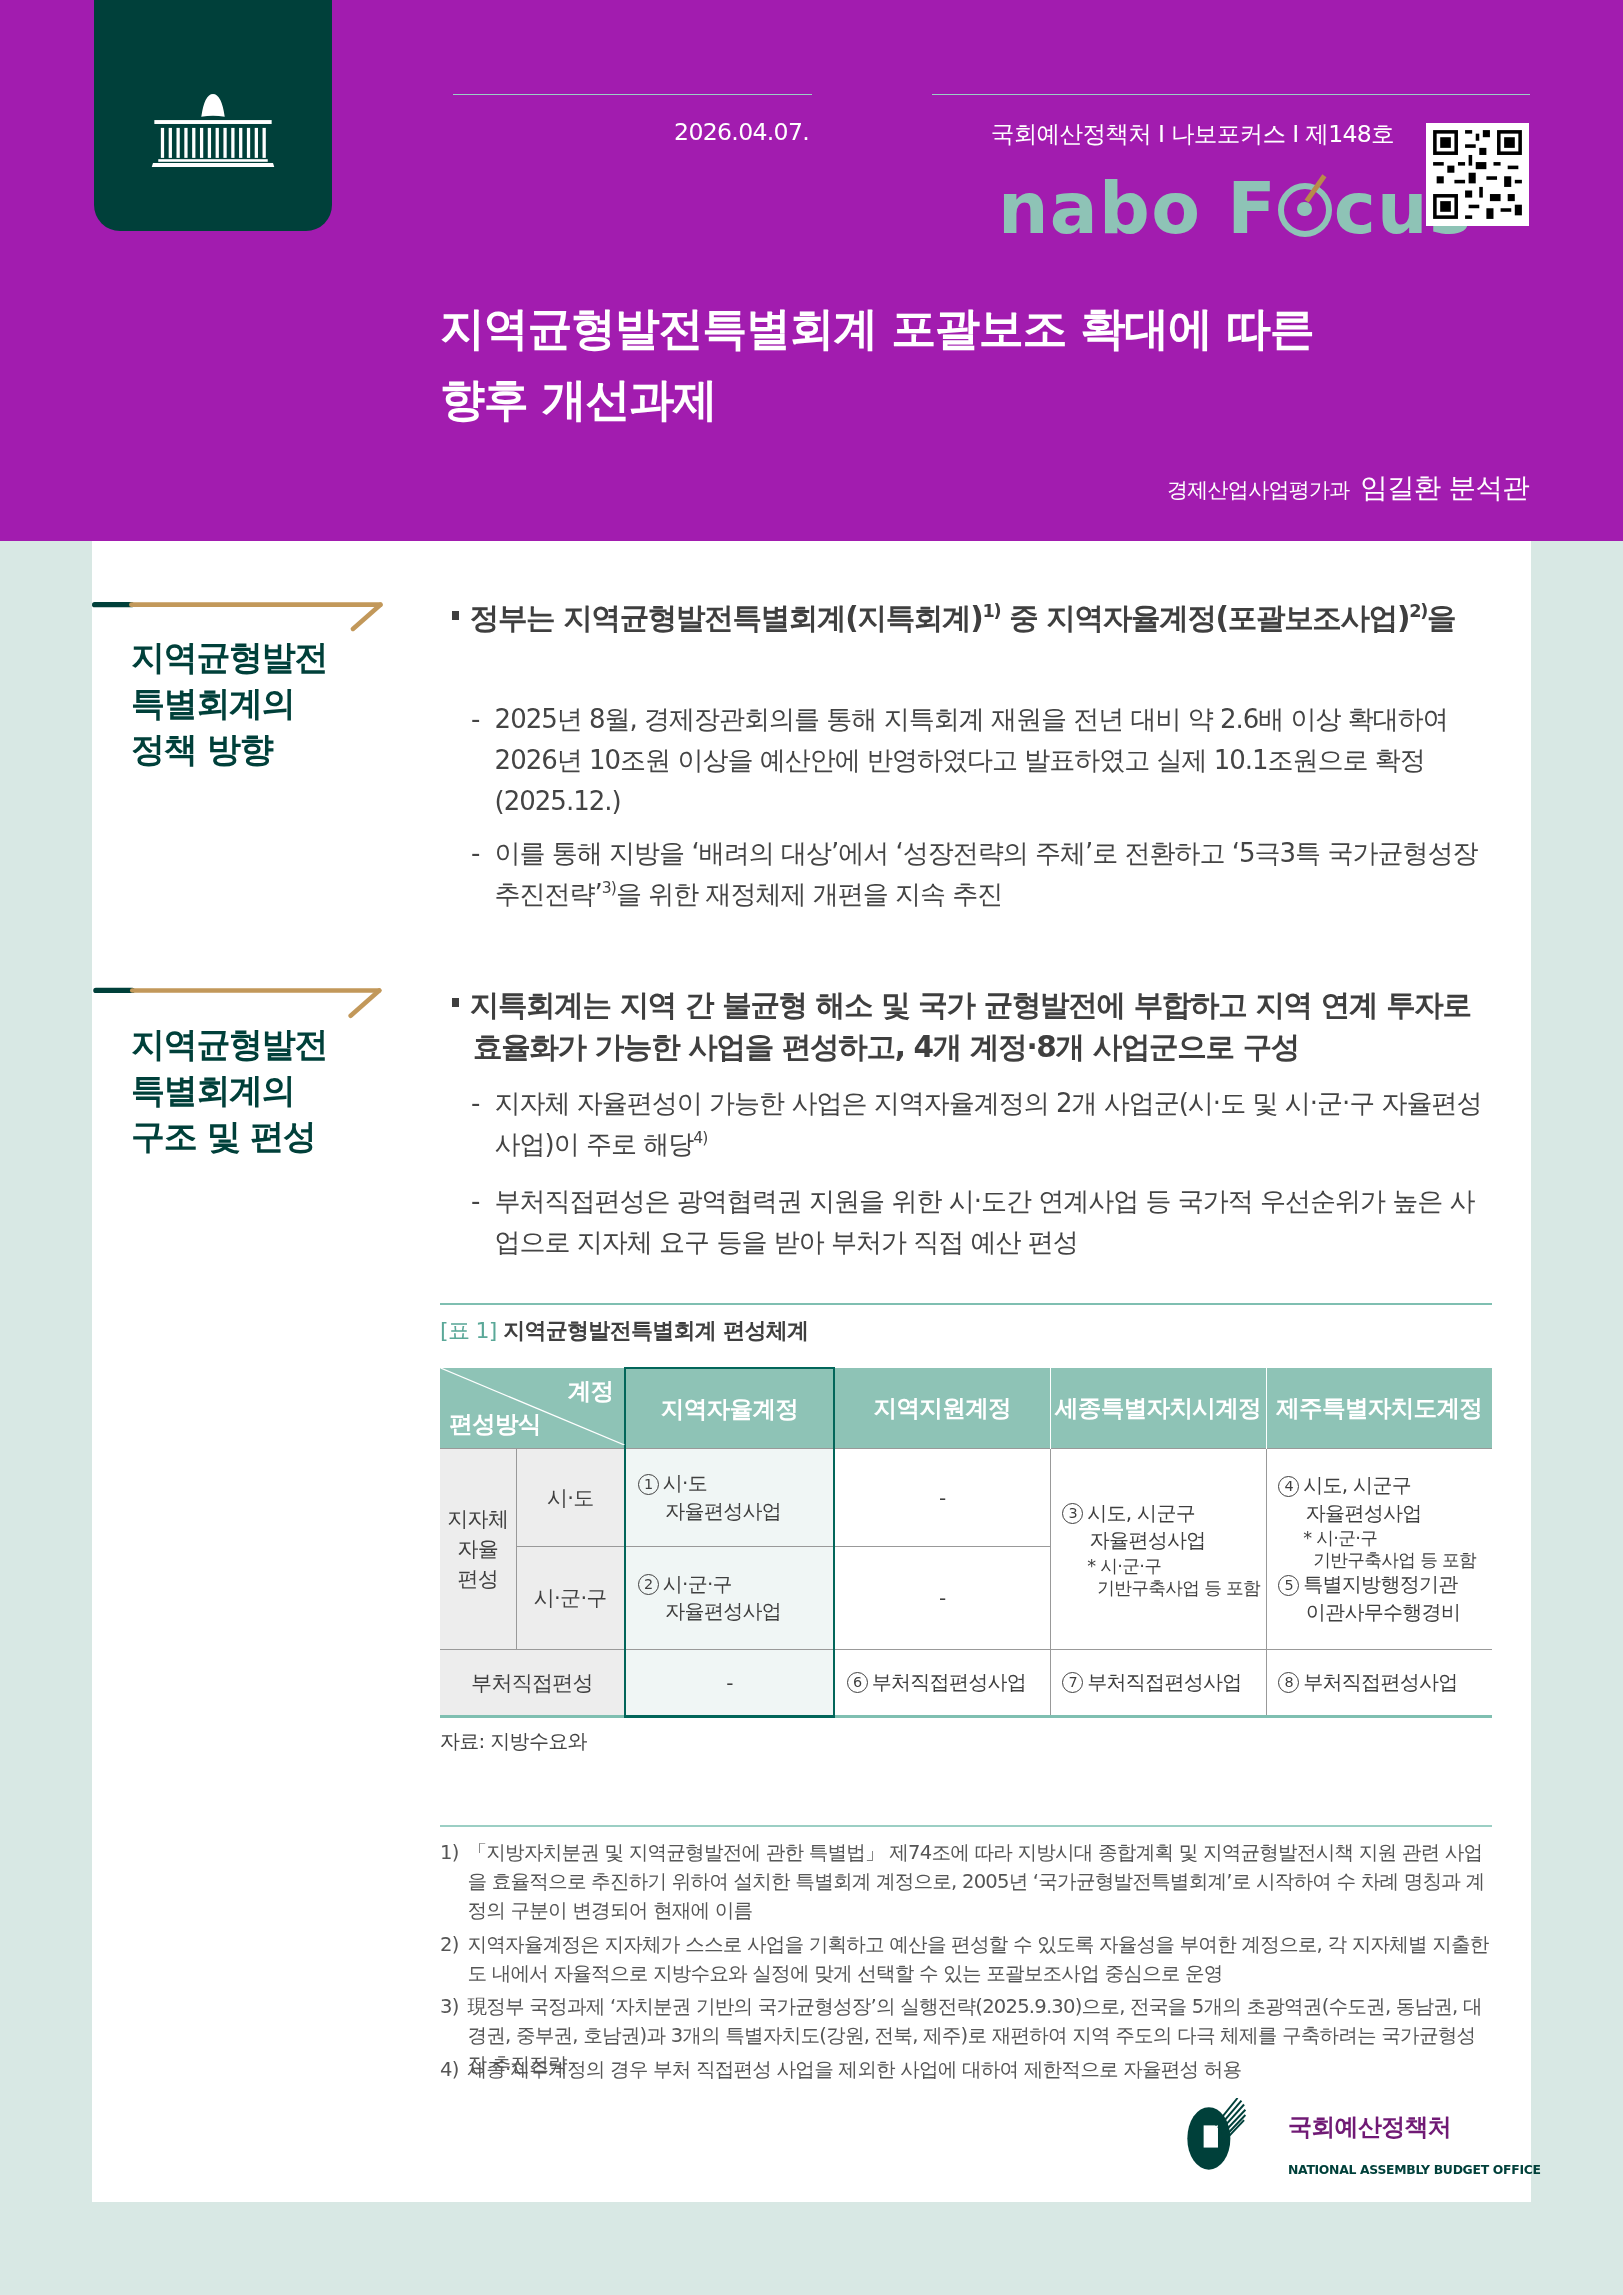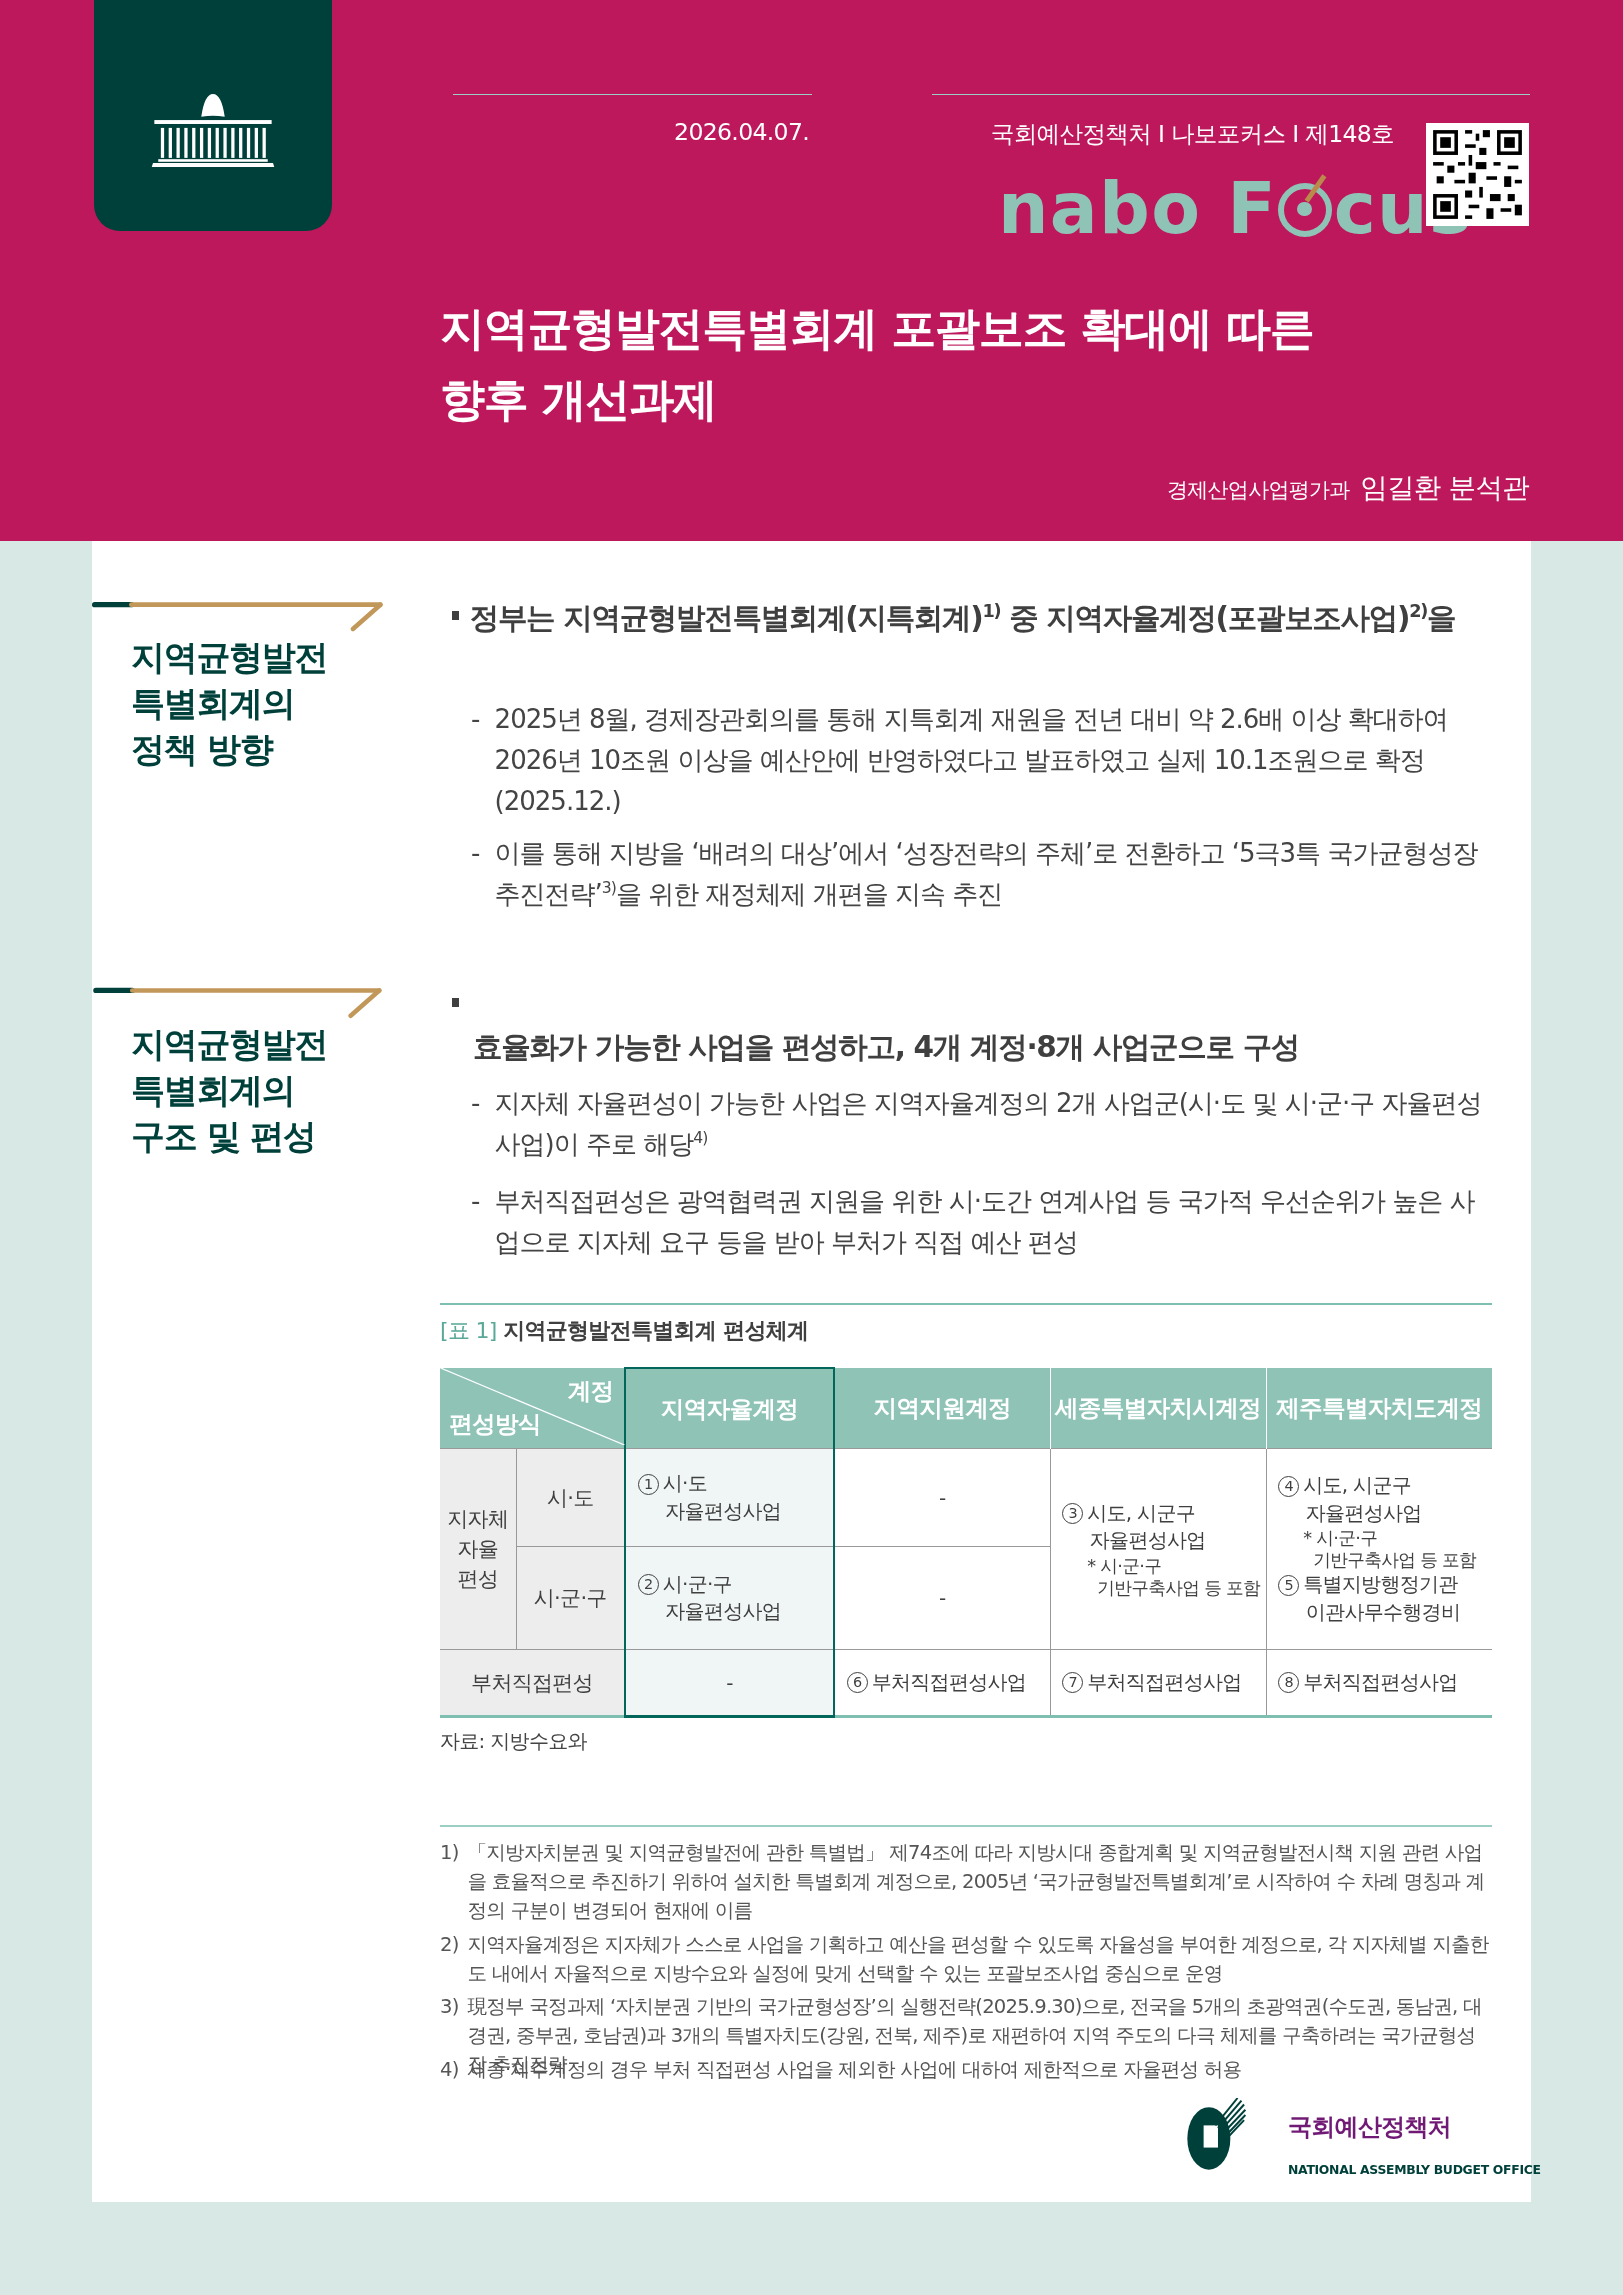--- a/index.html
+++ b/index.html
@@ -4,21 +4,21 @@
 <style>
   html, body { margin: 0; padding: 0; }
   body {
     width: 1623px; height: 2295px; position: relative; overflow: hidden;
     background: #D8E8E4;
     font-family: "DejaVu Sans", "Liberation Sans", sans-serif;
     color: #3f3f3f;
   }
   .header {
     position: absolute; left: 0; top: 0; width: 1623px; height: 541px;
-    background: #be185d;
+    background: #a21caf;
   }
   .logo-tab {
     position: absolute; left: 94px; top: 0; width: 238px; height: 231px;
     background: #00403A; border-radius: 0 0 26px 26px;
   }
   .logo-tab svg { position: absolute; left: 56px; top: 94px; }
   .rule { position: absolute; height: 1.3px; background: #9BCFC4; }
   .date { position: absolute; left: 655px; top: 118px; width: 154px; text-align: right;
     color: #fff; font-size: 23.6px; letter-spacing: -0.7px; }
   .pubinfo { position: absolute; left: 916px; top: 118px; width: 478px; text-align: right;
@@ -211,21 +211,21 @@
   <line x1="60" y1="13" x2="440" y2="13" stroke="#C2985A" stroke-width="7" stroke-linecap="round"></line>
   <line x1="440" y1="13" x2="396" y2="52" stroke="#C2985A" stroke-width="7" stroke-linecap="round"></line>
 </svg>
 <div class="sec-title" style="top:1021px;">
   <div>지역균형발전</div>
   <div>특별회계의</div>
   <div>구조 및 편성</div>
 </div>
 
 <div class="bullet" style="top:984px;">
-  <span class="sq"></span>
+  <span class="sq"></span><span>지특회계는 지역 간 불균형 해소 및 국가 균형발전에 부합하고 지역 연계 투자로</span>
   <span class="indent">효율화가 가능한 사업을 편성하고, 4개 계정·8개 사업군으로 구성</span>
 </div>
 <div class="sub" style="top:1083px;">
   <span class="dash">-</span>
   <span class="txt"><span>지자체 자율편성이 가능한 사업은 지역자율계정의 2개 사업군(시·도 및 시·군·구 자율편성 사업)이 주로 해당</span><sup>4)</sup></span>
 </div>
 <div class="sub" style="top:1181px;">
   <span class="dash">-</span>
   <span class="txt">부처직접편성은 광역협력권 지원을 위한 시·도간 연계사업 등 국가적 우선순위가 높은 사업으로 지자체 요구 등을 받아 부처가 직접 예산 편성</span>
 </div>

